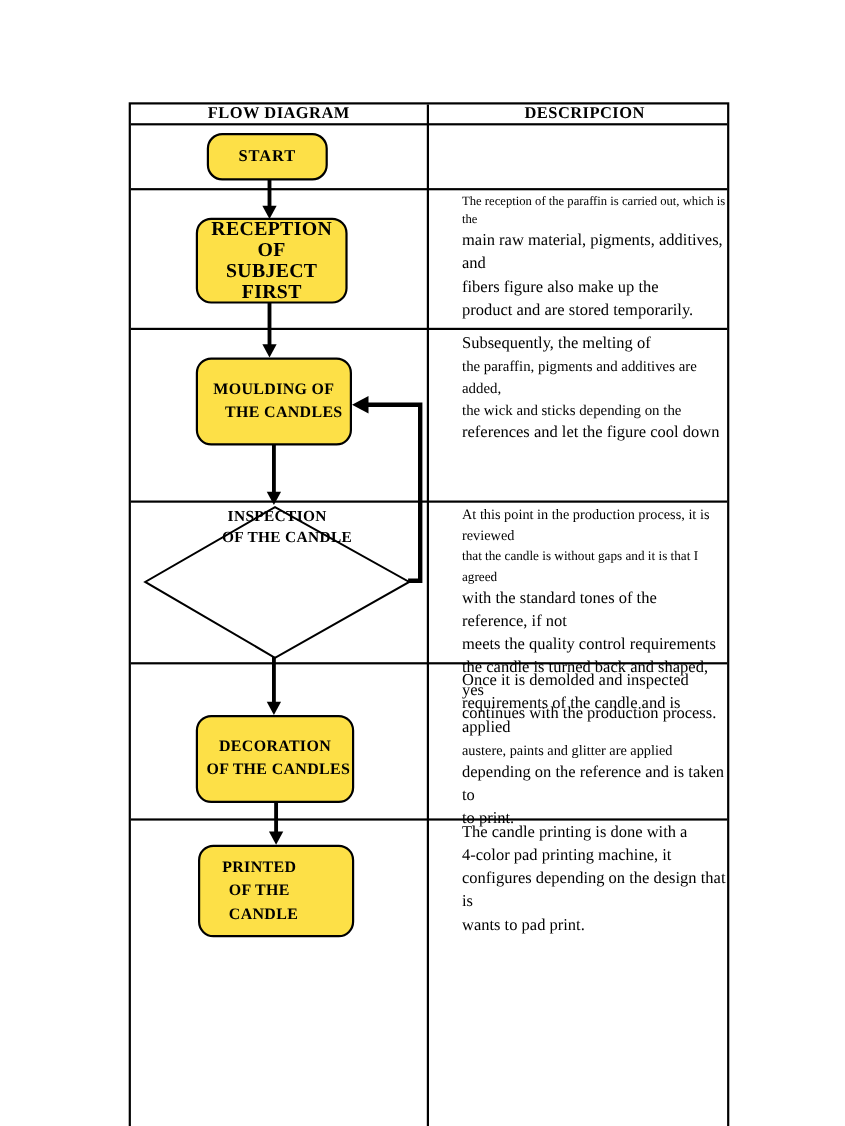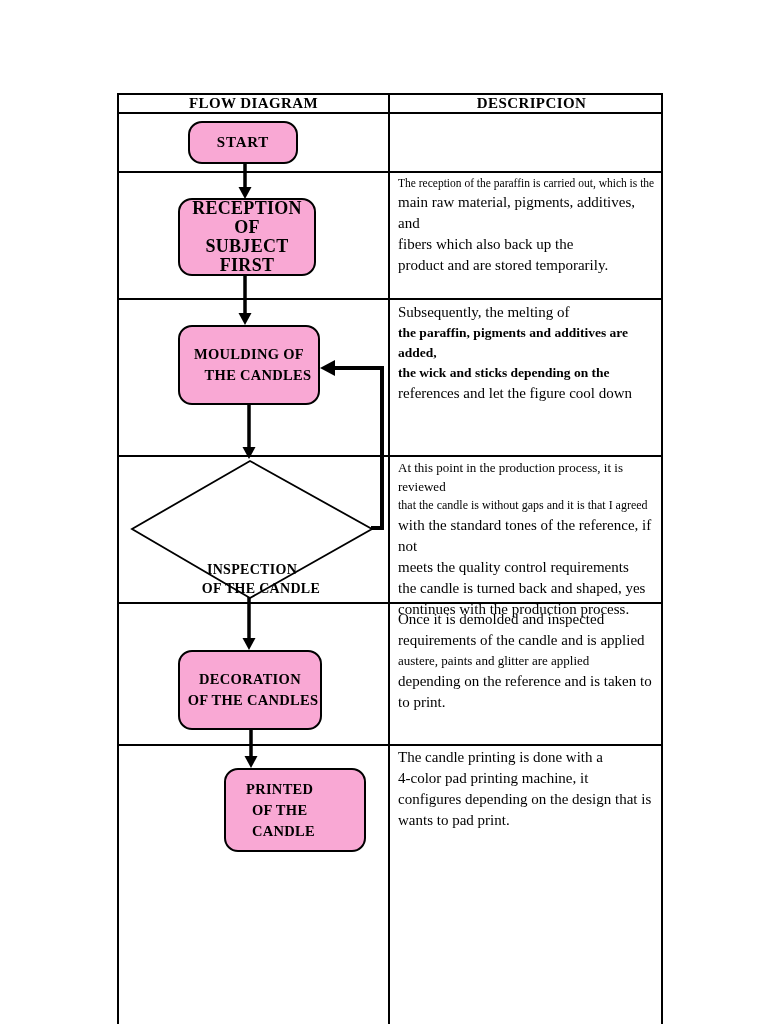--- a/index.html
+++ b/index.html
@@ -16,47 +16,47 @@
   .rline{position:absolute;left:0;right:0;height:2px;background:#000;}
   .vline{position:absolute;top:0;bottom:0;width:2px;background:#000;left:269px;}
   .hcell{
     position:absolute;top:0;height:17px;display:flex;align-items:center;justify-content:center;
     font-weight:bold;font-size:15px;letter-spacing:.4px;
   }
   .h1{left:0;width:269px;}
   .h2{left:283px;right:0;}
   svg.overlay{position:absolute;left:0;top:0;width:542px;height:770px;}
   .shape{
-    position:absolute;background:#f9a8d4;border:2px solid #000;border-radius:14px;
+    position:absolute;background:#fde047;border:2px solid #000;border-radius:14px;
     box-sizing:border-box;display:flex;flex-direction:column;justify-content:center;
     font-weight:bold;
   }
   .shape .ln{text-align:center;font-size:18px;line-height:19px;letter-spacing:.3px;}
   .start{left:69px;top:26px;width:110px;height:43px;}
   .start .ln{font-size:15px;letter-spacing:.8px;}
   .reception{left:59px;top:103px;width:138px;height:78px;}
   .moulding{left:59px;top:230px;width:142px;height:80px;}
   .moulding .ln{font-size:14.5px;line-height:21px;}
   .moulding .ln:nth-child(2){transform:translateX(9px);}
   .decoration{left:59px;top:555px;width:144px;height:80px;}
   .decoration .ln{font-size:14.5px;line-height:21px;}
   .decoration .ln:nth-child(2){transform:translateX(3px);}
-  .printed{left:61px;top:673px;width:142px;height:84px;margin-left:44px;}
+  .printed{left:61px;top:673px;width:142px;height:84px;}
   .printed .ln{font-size:14.5px;line-height:21px;text-align:left;padding-left:20px;}
   .printed .ln:nth-child(2){padding-left:26px;}
   .diamond-label{
     position:absolute;left:13px;top:366px;width:240px;height:137px;
-    display:flex;flex-direction:column;justify-content:flex-end;font-weight:bold;
+    display:flex;flex-direction:column;justify-content:flex-start;font-weight:bold;
   }
   .diamond-label .ln{text-align:center;font-size:14px;line-height:19px;letter-spacing:.3px;}
   .diamond-label .ln:nth-child(2){transform:translateX(9px);}
   .desc{position:absolute;left:279px;width:262px;}
-  .desc .l{font-size:15px;line-height:21px;}
+  .desc .l{font-size:15px;line-height:21px;margin-left:22px;}
   .d2 .l:nth-child(1){font-size:11.5px;line-height:17px;}
-  .d3 .l:nth-child(2),.d3 .l:nth-child(3){font-size:13.5px;line-height:20px;font-weight:bold;}
+  .d3 .l:nth-child(2),.d3 .l:nth-child(3){font-size:13.5px;line-height:20px;}
   .d4 .l:nth-child(1){font-size:13px;line-height:19px;}
   .d4 .l:nth-child(2){font-size:12px;line-height:19px;}
   .d5 .l:nth-child(3){font-size:13px;line-height:20px;}
 </style>
 </head>
 <body>
 
 <div class="tbl">
 
   <div class="rline" style="top:17px"></div>
@@ -119,21 +119,21 @@
   </div>
 
   <div class="shape printed">
     <div class="ln">PRINTED</div>
     <div class="ln">OF THE CANDLE</div>
   </div>
 
   <div class="desc d2" style="top:80px">
     <div class="l">The reception of the paraffin is carried out, which is the</div>
     <div class="l">main raw material, pigments, additives, and</div>
-    <div class="l">fibers which also back up the</div>
+    <div class="l">fibers figure also make up the</div>
     <div class="l">product and are stored temporarily.</div>
   </div>
 
   <div class="desc d3" style="top:207px">
     <div class="l">Subsequently, the melting of</div>
     <div class="l">the paraffin, pigments and additives are added,</div>
     <div class="l">the wick and sticks depending on the</div>
     <div class="l">references and let the figure cool down</div>
   </div>
 

